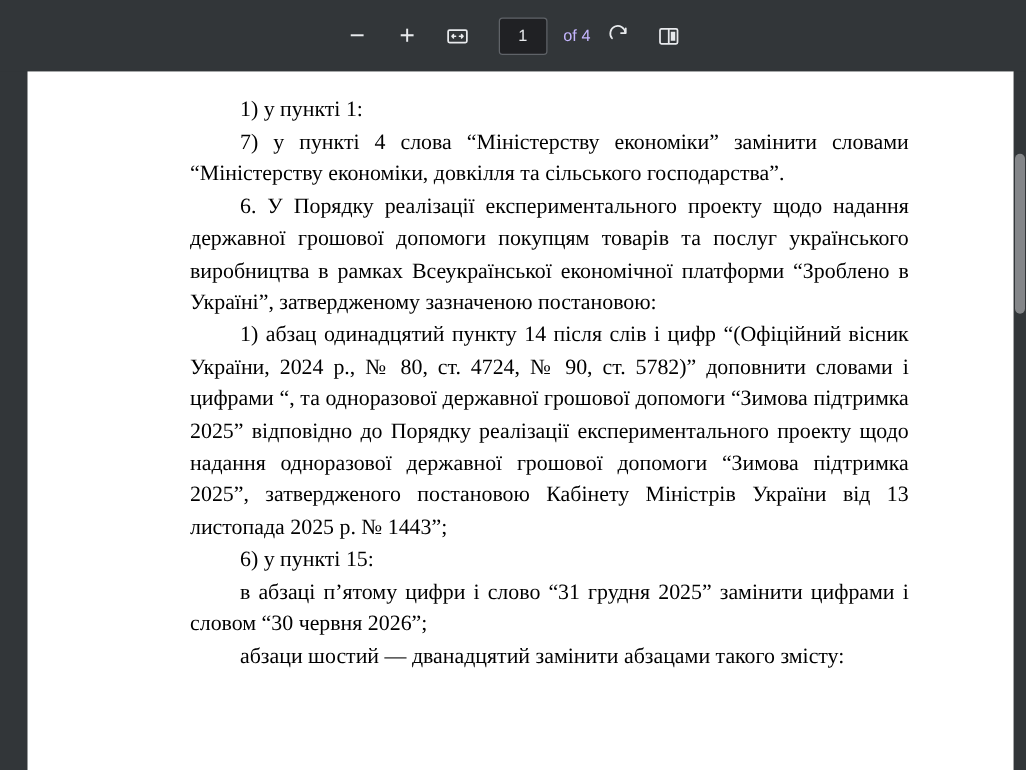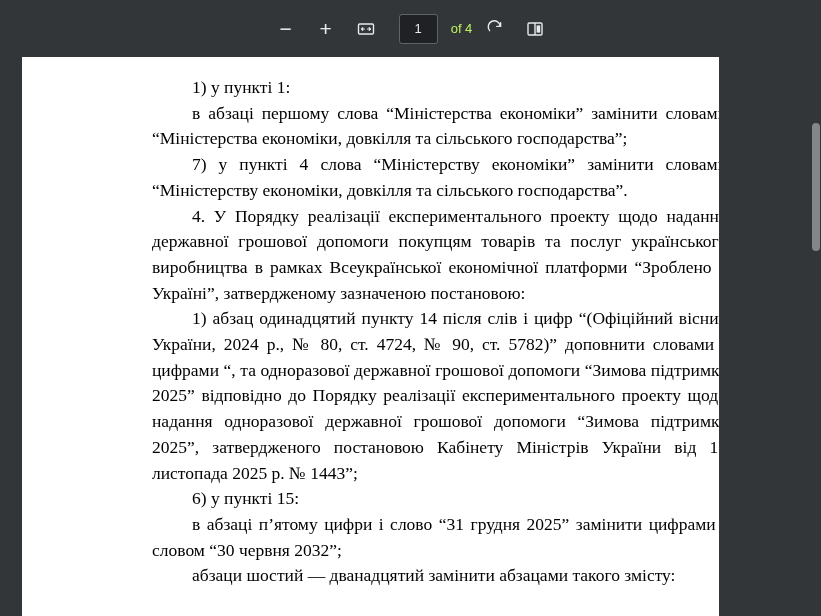--- a/index.html
+++ b/index.html
@@ -56,33 +56,33 @@
     border-radius: 3px;
     color: #e8eaed;
     font-family: "Liberation Sans", sans-serif;
     font-size: 13px;
     text-align: center;
     line-height: 28px;
     margin-left: 10px;
     box-sizing: border-box;
   }
   .page-total {
-    color: #bef264;
+    color: #c4b5fd;
     font-family: "Liberation Sans", sans-serif;
     font-size: 13px;
     margin: 0 0 0 7px;
     white-space: nowrap;
   }
 
   
   .viewer {
     position: absolute;
     top: 57px;
     left: 0;
-    width: 719px;
+    width: 821px;
     height: 559px;
     background: #323639;
     overflow: hidden;
   }
   .page {
     position: absolute;
     top: 0;
     left: 22px;
     width: 789px;
     min-height: 559px;
@@ -165,26 +165,25 @@
       </svg>
     </span>
   </div>
 
 </div>
 
 <div class="viewer">
   <div class="page">
     <div class="page-inner">
       <p class="para">1) у пункті 1:</p>
-      <p class="para">в абзаці першому слова “Міністерства економіки” замінити словами “Міністерства економіки, довкілля та сільського господарства”;</p>
       <p class="para">7) у пункті 4 слова “Міністерству економіки” замінити словами “Міністерству економіки, довкілля та сільського господарства”.</p>
-      <p class="para">4. У Порядку реалізації експериментального проекту щодо надання державної грошової допомоги покупцям товарів та послуг українського виробництва в рамках Всеукраїнської економічної платформи “Зроблено в Україні”, затвердженому зазначеною постановою:</p>
+      <p class="para">6. У Порядку реалізації експериментального проекту щодо надання державної грошової допомоги покупцям товарів та послуг українського виробництва в рамках Всеукраїнської економічної платформи “Зроблено в Україні”, затвердженому зазначеною постановою:</p>
       <p class="para">1) абзац одинадцятий пункту 14 після слів і цифр “(Офіційний вісник України, 2024 р., № 80, ст. 4724, № 90, ст. 5782)” доповнити словами і цифрами “, та одноразової державної грошової допомоги “Зимова підтримка 2025” відповідно до Порядку реалізації експериментального проекту щодо надання одноразової державної грошової допомоги “Зимова підтримка 2025”, затвердженого постановою Кабінету Міністрів України від 13 листопада 2025 р. № 1443”;</p>
       <p class="para">6) у пункті 15:</p>
-      <p class="para">в абзаці п’ятому цифри і слово “31 грудня 2025” замінити цифрами і словом “30 червня 2032”;</p>
+      <p class="para">в абзаці п’ятому цифри і слово “31 грудня 2025” замінити цифрами і словом “30 червня 2026”;</p>
       <p class="para">абзаци шостий — дванадцятий замінити абзацами такого змісту:</p>
 
     </div>
   </div>
 </div>
 
 <div class="scrollbar">
   <div class="scroll-thumb"></div>
 </div>
 

